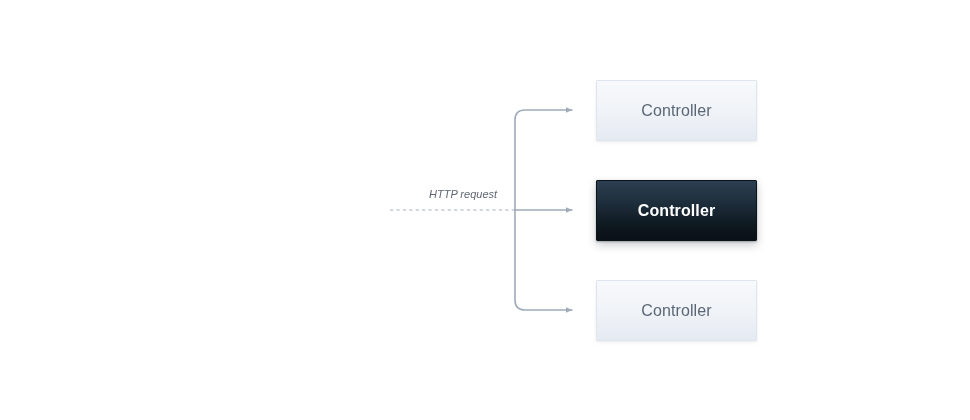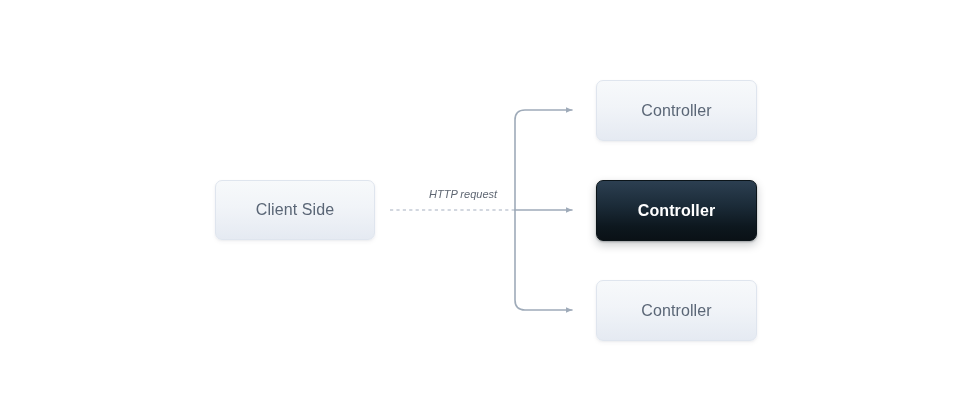--- a/index.html
+++ b/index.html
@@ -33,21 +33,21 @@
     overflow: visible;
   }
 
   
   .node {
     position: absolute;
     box-sizing: border-box;
     display: flex;
     align-items: center;
     justify-content: center;
-    border-radius: 7px;
+    border-radius: 1px;
     letter-spacing: 0.1px;
     user-select: none;
   }
 
   .node.light {
     background: linear-gradient(180deg, #f7f9fb 0%, #f1f4f8 45%, #e5eaf2 100%);
     border: 1px solid #dfe5ee;
     box-shadow: 0 1px 2px rgba(38, 56, 77, 0.06),
                 0 2px 5px rgba(38, 56, 77, 0.045);
   }
@@ -104,23 +104,20 @@
 
     <path d="M515,210 L515,120 Q515,110 525,110 L572,110" fill="none" stroke="#9fabb9" stroke-width="1.6" stroke-linecap="round" stroke-linejoin="round" marker-end="url(#arrowhead)"></path>
 
     <path d="M515,210 L515,300 Q515,310 525,310 L572,310" fill="none" stroke="#9fabb9" stroke-width="1.6" stroke-linecap="round" stroke-linejoin="round" marker-end="url(#arrowhead)"></path>
 
     <path d="M515,210 L572,210" fill="none" stroke="#9fabb9" stroke-width="1.6" stroke-linecap="round" marker-end="url(#arrowhead)"></path>
   </svg>
 
   <div class="edge-label" id="label-http-request">HTTP request</div>
 
-  <div class="node light" id="node-client">
-    <span class="node-label">Client Side</span>
-  </div>
 
   <div class="node light" id="node-ctrl-top">
     <span class="node-label">Controller</span>
   </div>
 
   <div class="node dark" id="node-ctrl-active">
     <span class="node-label">Controller</span>
   </div>
 
   <div class="node light" id="node-ctrl-bottom">

